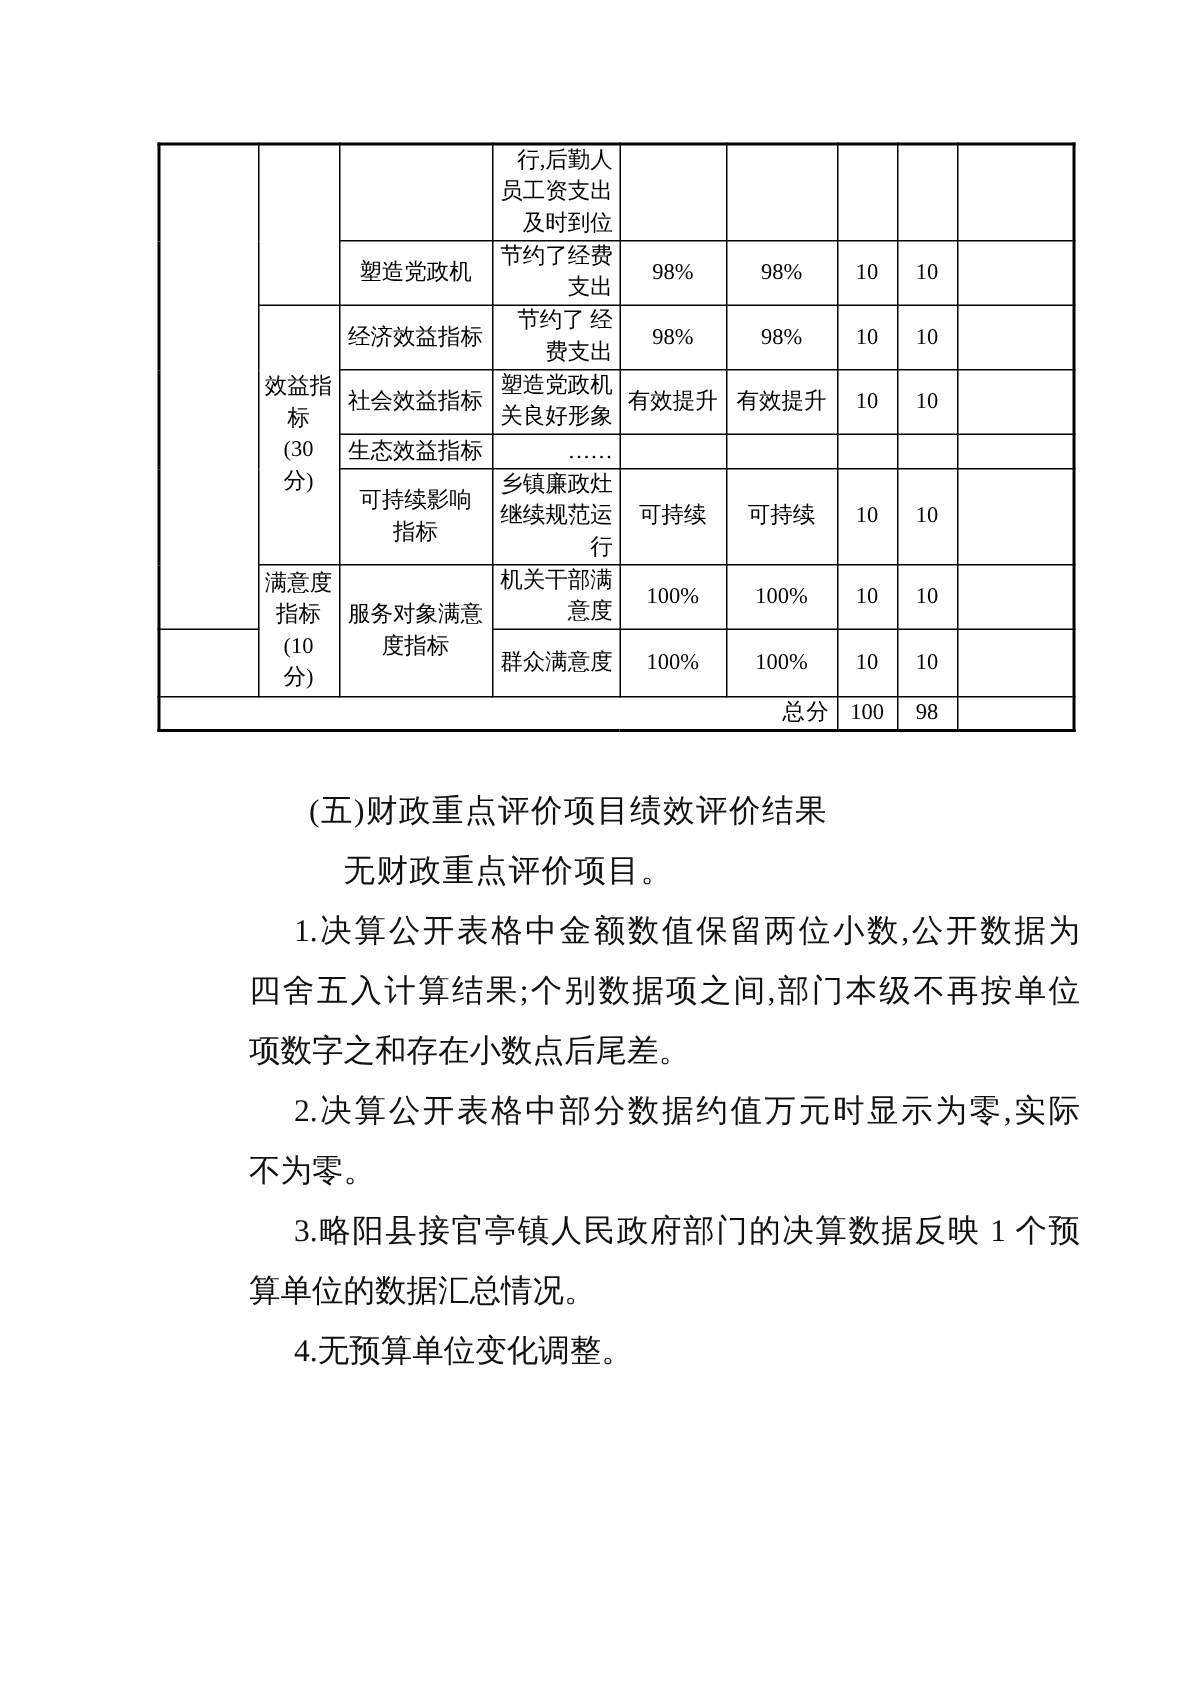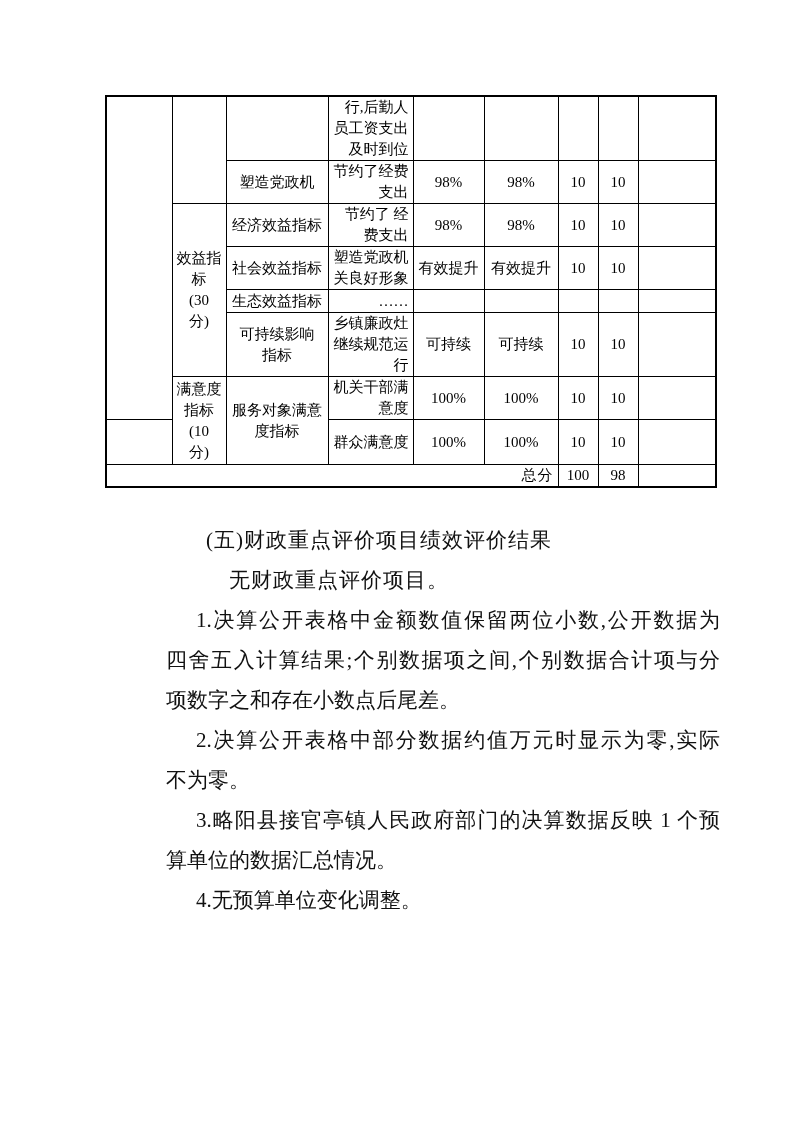--- a/index.html
+++ b/index.html
@@ -198,21 +198,21 @@
       <td>98</td>
       <td></td>
     </tr>
   </tbody>
     </table>
 
   <div id="text-block">
     <div class="t-line kaiti ind-k5">(五)财政重点评价项目绩效评价结果</div>
     <div class="t-line kaiti ind-wu">无财政重点评价项目。</div>
     <div class="t-line wrapline ind-num just">1.决算公开表格中金额数值保留两位小数,公开数据为</div>
-    <div class="t-line wrapline just">四舍五入计算结果;个别数据项之间,个别数据合计项与分</div>
+    <div class="t-line wrapline just">四舍五入计算结果;个别数据项之间,部门本级不再按单位</div>
     <div class="t-line">项数字之和存在小数点后尾差。</div>
     <div class="t-line wrapline ind-num just">2.决算公开表格中部分数据约值万元时显示为零,实际</div>
     <div class="t-line">不为零。</div>
     <div class="t-line wrapline ind-num just">3.略阳县接官亭镇人民政府部门的决算数据反映 1 个预</div>
     <div class="t-line">算单位的数据汇总情况。</div>
     <div class="t-line ind-num">4.无预算单位变化调整。</div>
   </div>
 
 </div>
 

